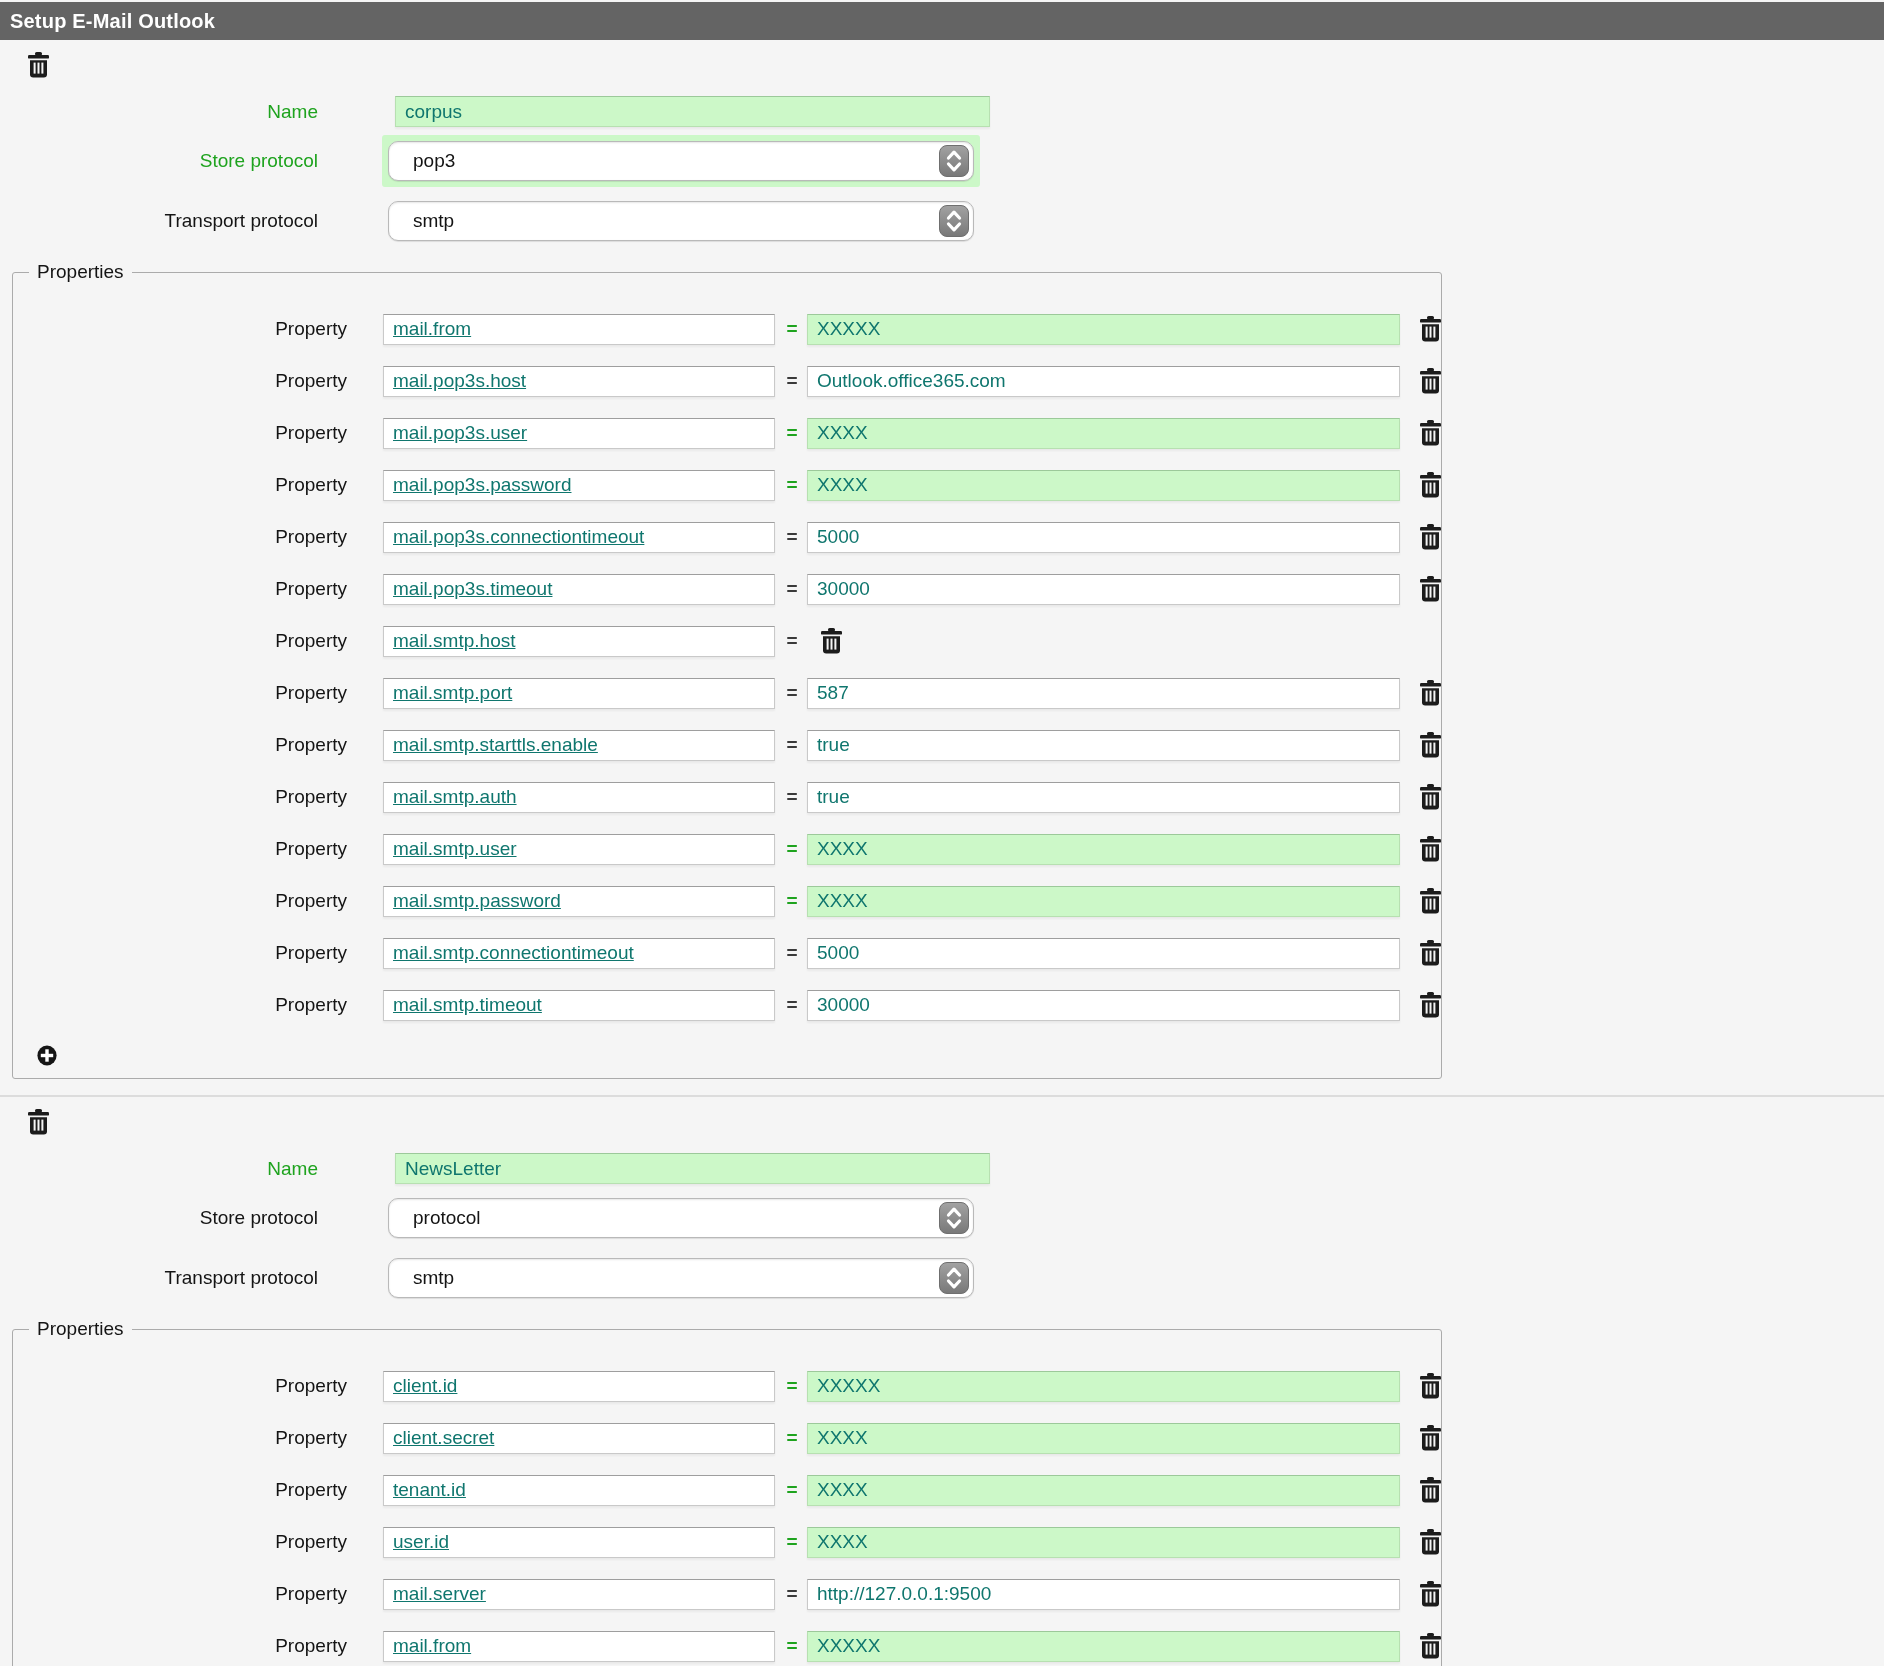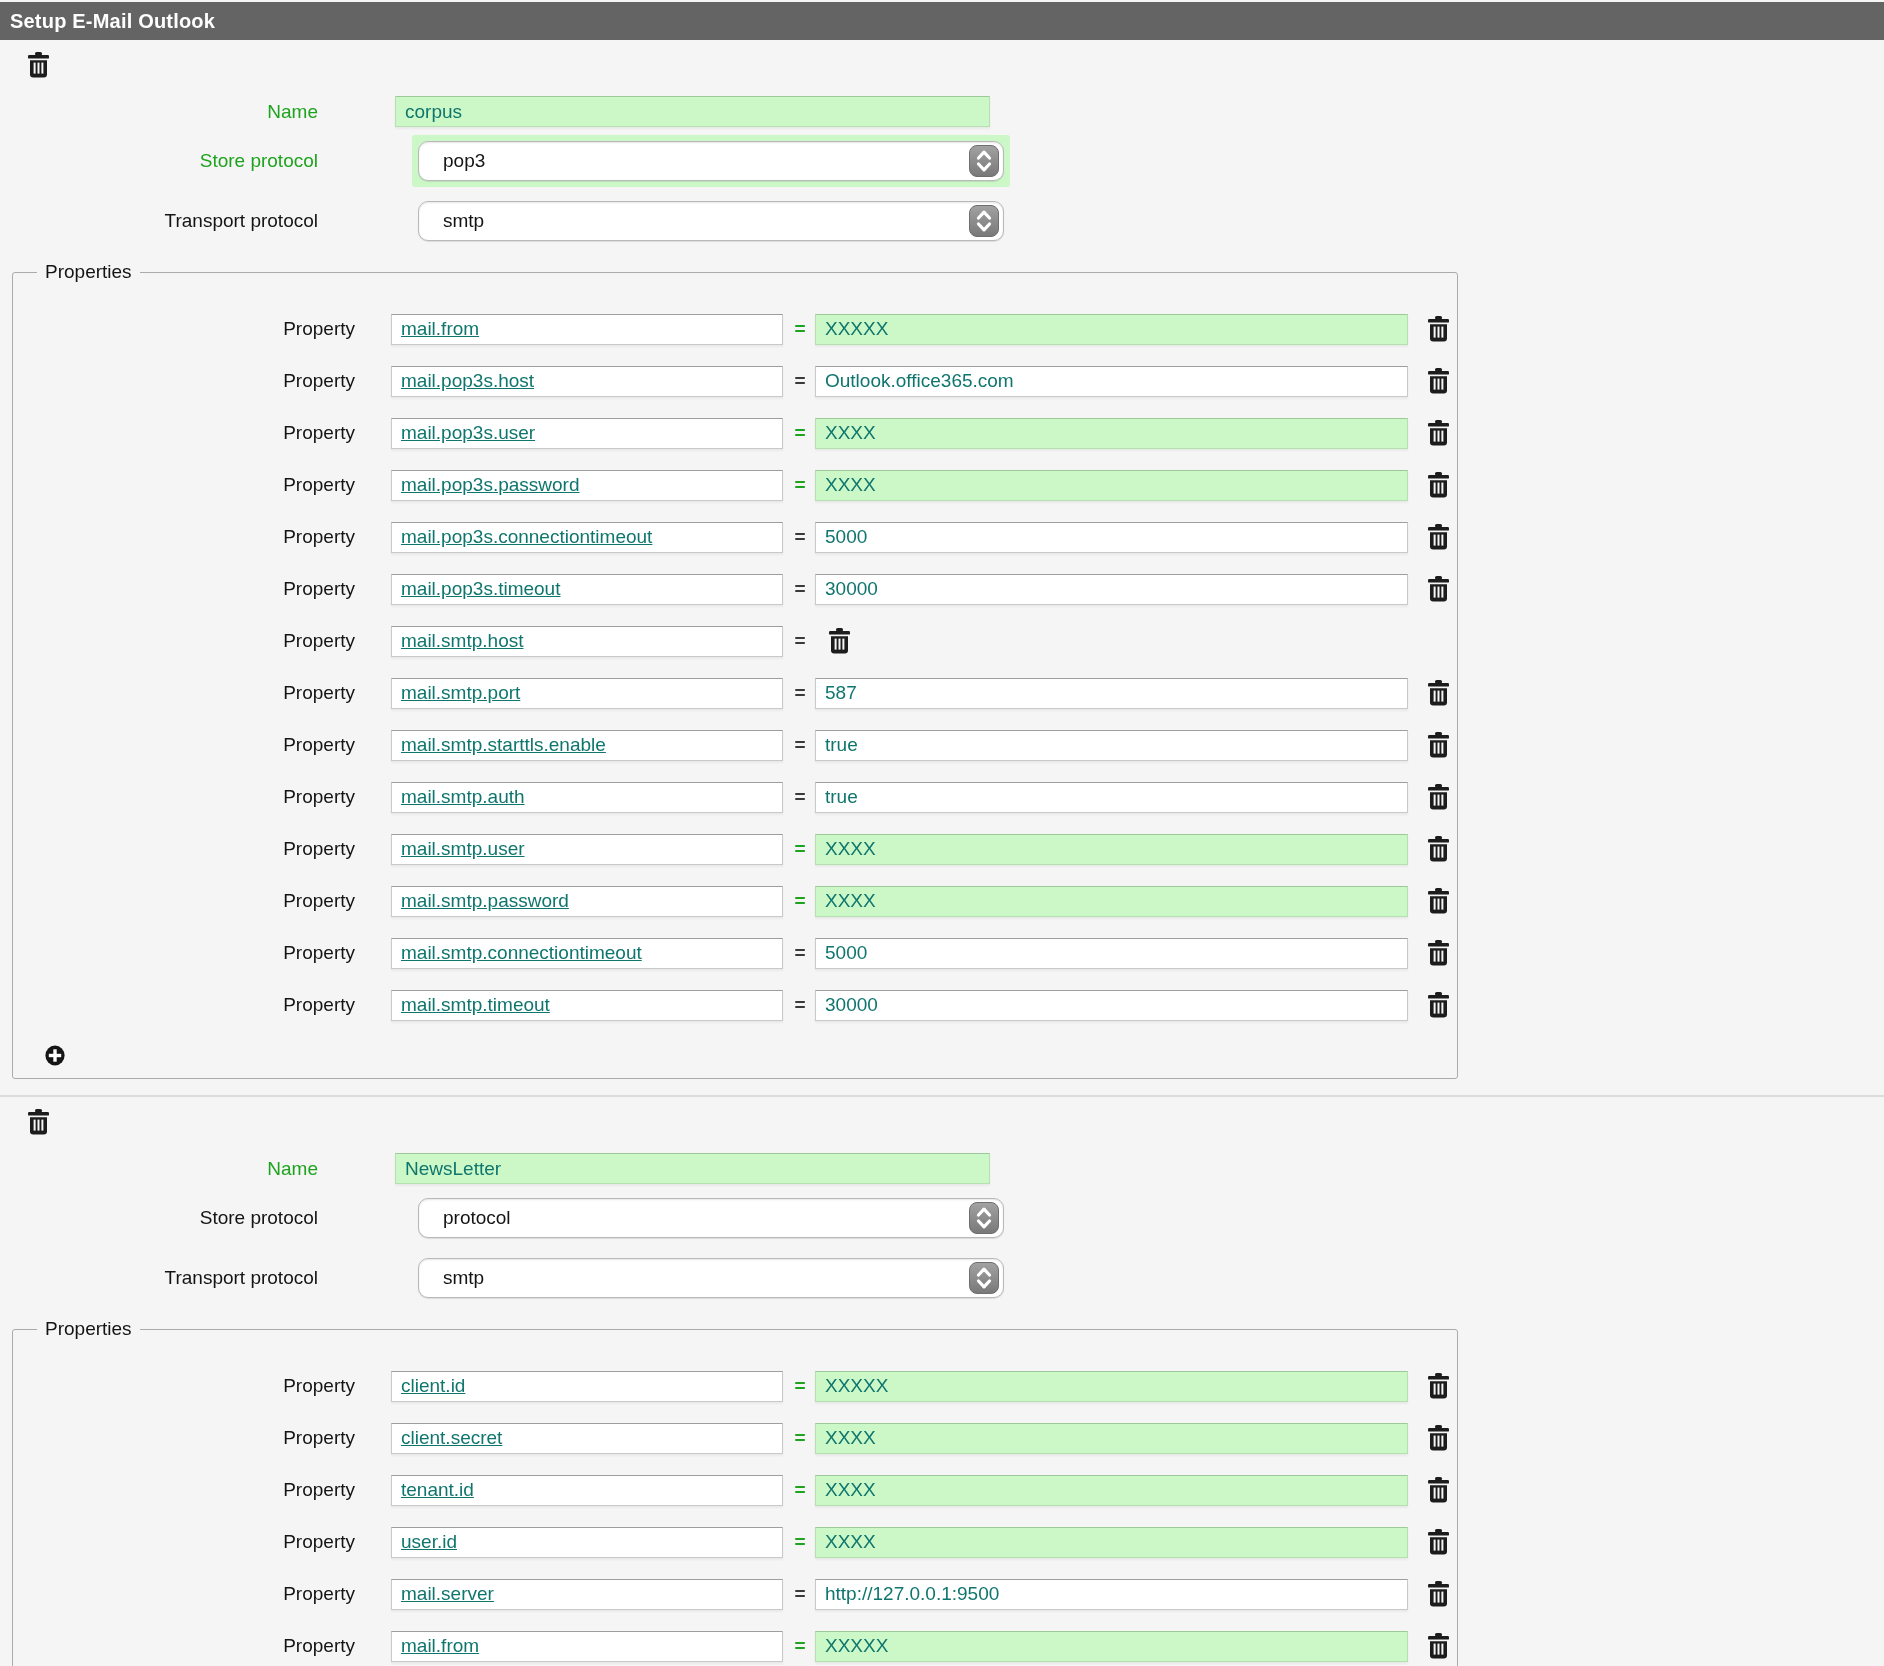--- a/index.html
+++ b/index.html
@@ -22,33 +22,33 @@
   .form-row.name-row { margin-top:18px; }
   .flabel { width:318px; text-align:right; flex:none; }
   .flabel.green { color:#1ea31e; }
   .text-input {
     font:inherit; color:#0f766e; height:31px; padding:0 9px;
     background:#ffffff; border:1px solid #c9c9c9; border-top-color:#9e9e9e;
     box-shadow:0 2px 2px rgba(0,0,0,0.05); outline:none;
   }
   .text-input.changed { background:#ccf8c8; border-color:#b7e0b1; border-top-color:#9cc99a; }
   .name-input { width:595px; margin-left:33px; }
-  .select-halo { margin-left:50px; padding:6px; border-radius:3px; background:transparent; }
+  .select-halo { margin-left:20px; padding:6px; border-radius:3px; background:transparent; }
   .select-halo.changed { background:#ccf8c8; }
   .fake-select {
     position:relative; width:586px; height:40px;
     background:#ffffff; border:1px solid #b9b9b9; border-radius:10px;
     display:flex; align-items:center; padding-left:24px; cursor:pointer;
     box-shadow: inset 0 1px 2px rgba(0,0,0,0.10), 0 1px 1px rgba(0,0,0,0.10);
   }
   .stepper { position:absolute; right:4px; top:50%; transform:translateY(-50%); width:30px; height:32px; display:flex; }
   .props {
     margin:14px 0 4px 12px; width:1160px;
     border:1px solid #ababab; border-radius:3px;
-    padding:20px 8px 12px;
+    padding:20px 0 12px;
   }
   .props legend { margin-left:16px; padding:0 8px; font-size:19px; color:#141414; }
   .prop-row { display:flex; align-items:center; height:52px; }
   .plabel { width:334px; text-align:right; flex:none; }
   .pname { width:392px; margin-left:36px;text-decoration:underline; }
   .equals { width:18px; margin-left:8px; text-align:center; color:#3a3a3a; font-weight:bold; flex:none; }
   .equals.changed { color:#1ea31e; }
   .pvalue { width:593px; margin-left:6px; }
   .row-delete { margin-left:20px; }
   .add-btn { margin:14px 0 0 24px; display:flex; }

